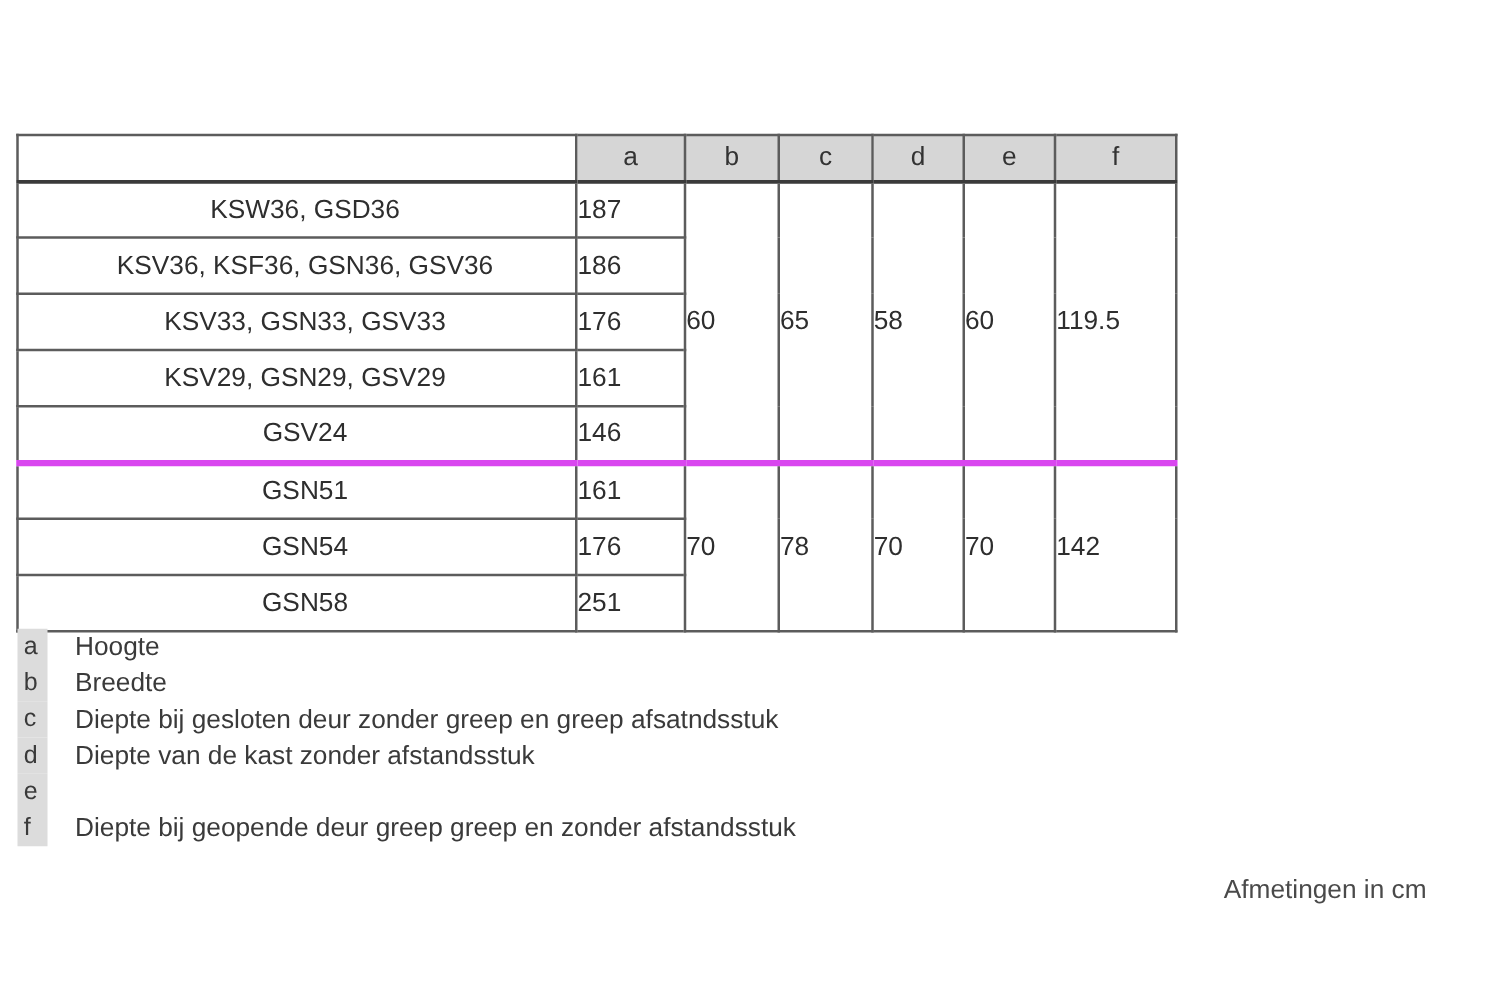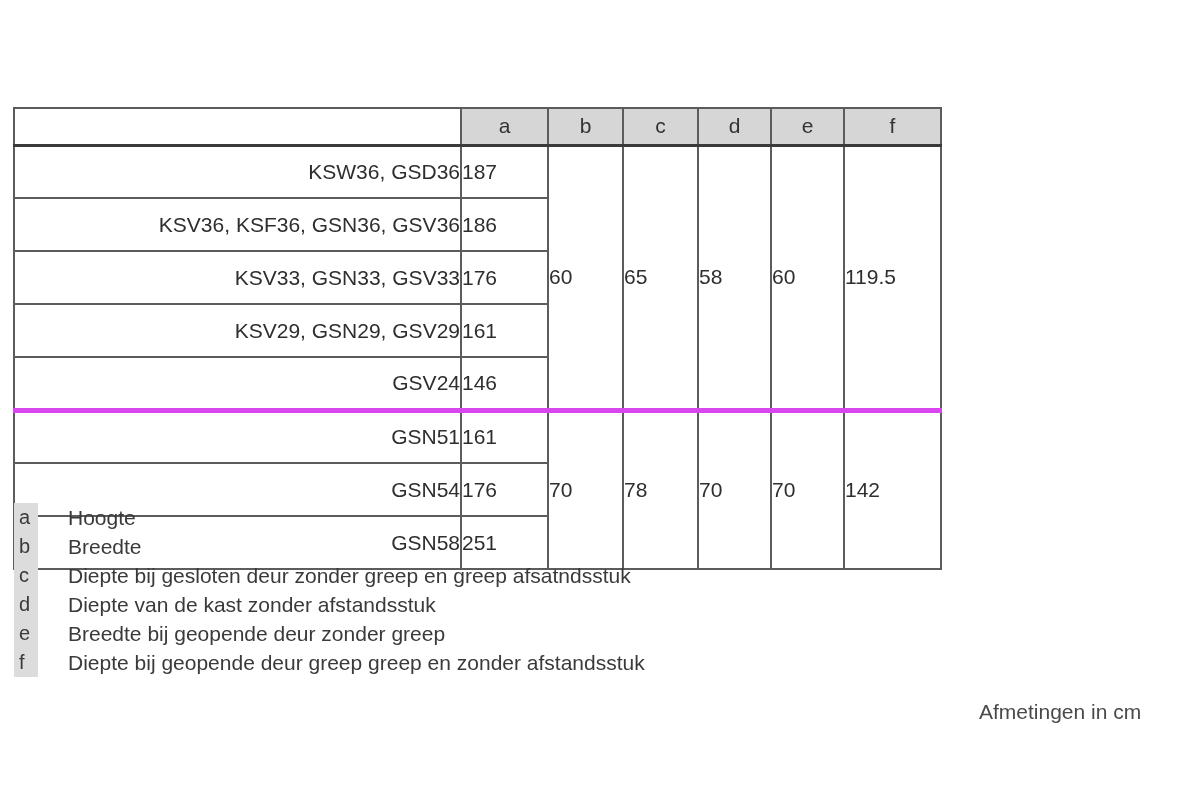--- a/index.html
+++ b/index.html
@@ -31,40 +31,40 @@
     height: 37px;
     text-align: center;
     border-bottom: 3px solid #3a3a3a;
     color: #333333;
   }
   table.dim thead td.blank {
     background: #ffffff;
     border-bottom: 3px solid #3a3a3a;
   }
   table.dim td.model {
-    text-align: right;
+    text-align: center;
     padding-left: 13px;
-    height: 53px;
+    height: 45px;
   }
   table.dim td.val { vertical-align: middle; }
   table.dim tr.group-start > td { border-top: 5px solid #d946ef; }
 
   
   .legend { position: absolute; left: 14px; top: 503px; }
   .legend-row { display: flex; align-items: stretch; height: 29px; }
   .legend-key {
     width: 24px;
     background: #dcdcdc;
     font-size: 20px;
     color: #3a3a3a;
     padding-left: 5px;
     line-height: 29px;
   }
   .legend-label {
-    margin-left: 30px;
+    margin-left: 22px;
     font-size: 21px;
     color: #3a3a3a;
     line-height: 29px;
     white-space: nowrap;
   }
 
   
   .note {
     position: absolute;
     left: 979px;
@@ -160,21 +160,20 @@
   <div class="legend-row">
     <span class="legend-key">c</span>
     <span class="legend-label">Diepte bij gesloten deur zonder greep en greep afsatndsstuk</span>
   </div>
   <div class="legend-row">
     <span class="legend-key">d</span>
     <span class="legend-label">Diepte van de kast zonder afstandsstuk</span>
   </div>
   <div class="legend-row">
     <span class="legend-key">e</span>
-    <span class="legend-label">Breedte bij geopende deur zonder greep</span>
   </div>
   <div class="legend-row">
     <span class="legend-key">f</span>
     <span class="legend-label">Diepte bij geopende deur greep greep en zonder afstandsstuk</span>
   </div>
 </div>
 
 <div class="note">Afmetingen in cm</div>
 
 </body></html>

